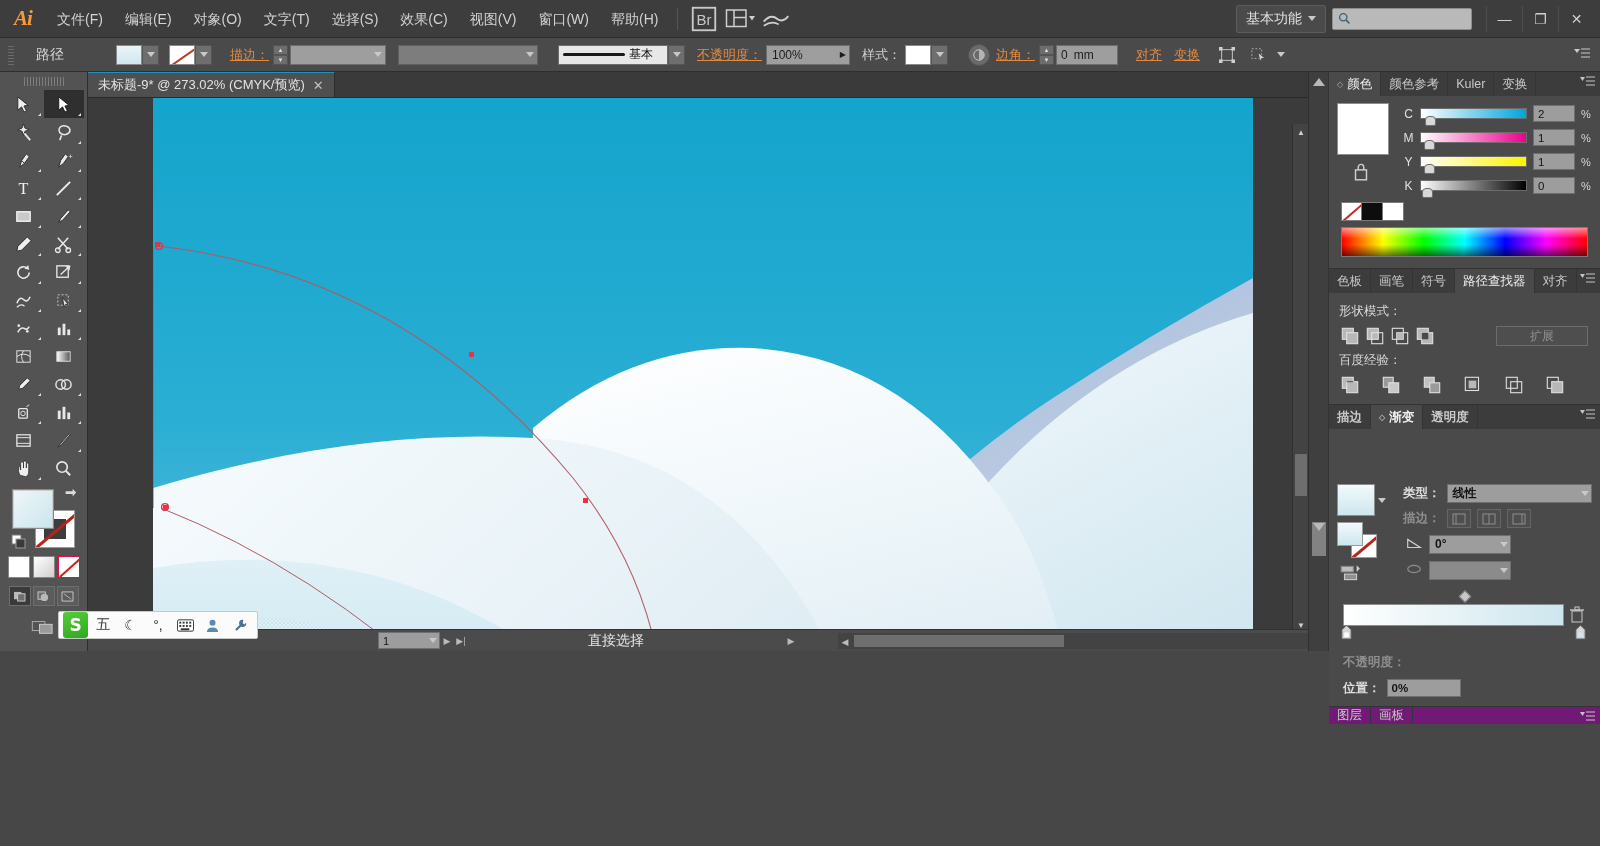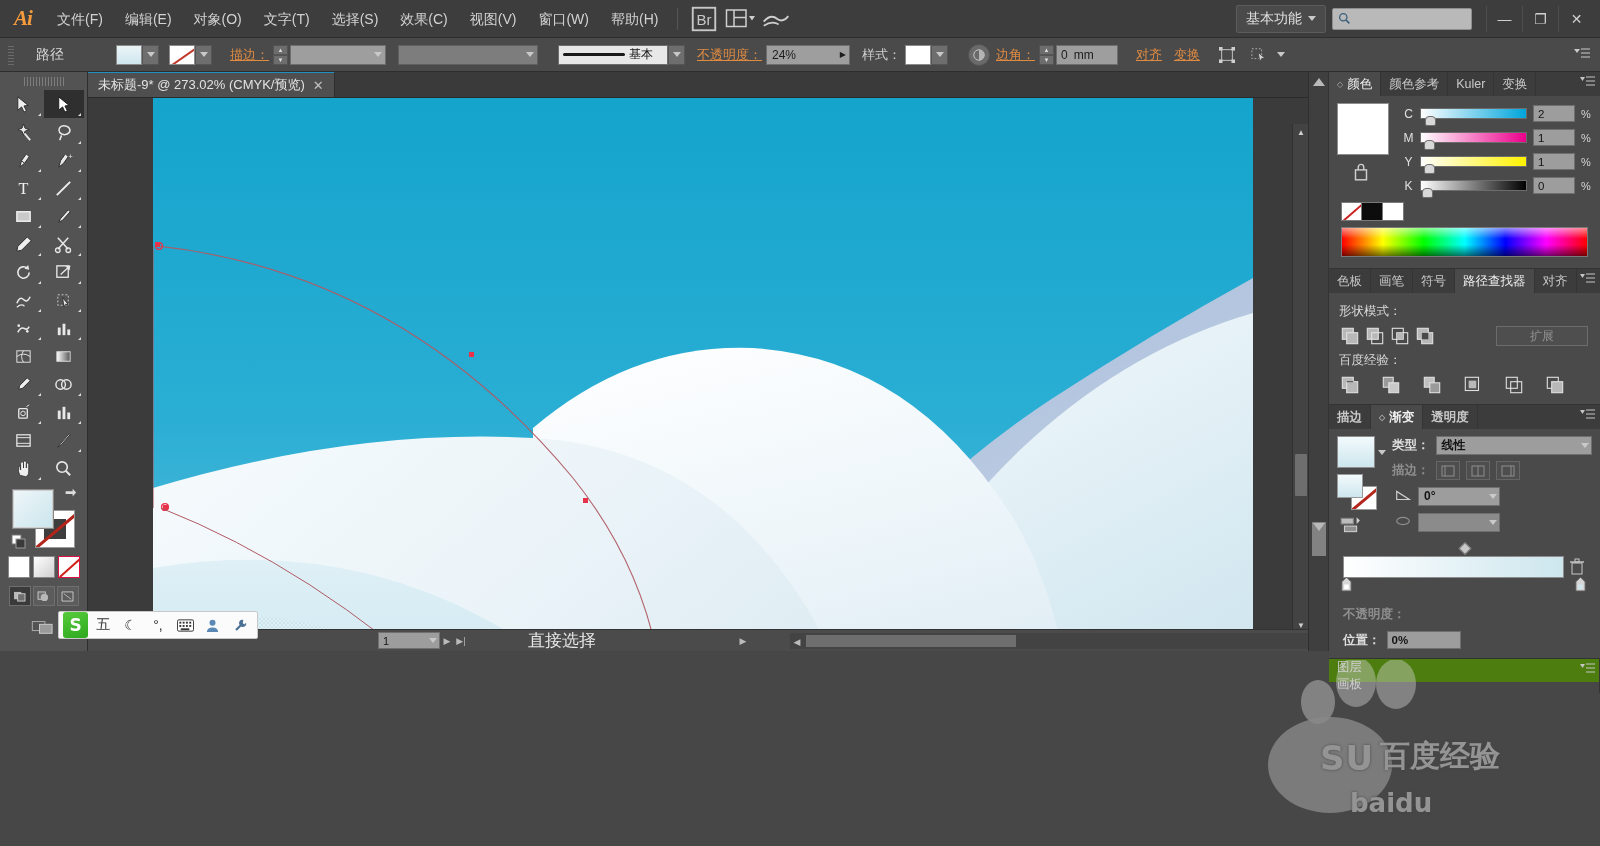--- a/index.html
+++ b/index.html
@@ -193,21 +193,21 @@
     position: absolute; left: 0; right: 0; bottom: 0; height: 22px;
     background: #4b4b4b; display: flex; align-items: center; border-top: 1px solid #333;
     font-size: 12px; color: #d8d8d8; z-index: 5;
   }
   .sb-page {
     width: 62px; height: 17px; background: #9d9d9d; border: 1px solid #707070;
     color: #151515; font-size: 11px; display: flex; align-items: center;
     justify-content: space-between; padding: 0 2px 0 4px; margin-left: 290px;
   }
   .sb-arrow { width: 14px; height: 18px; display: flex; align-items: center; justify-content: center; color: #bbb; font-size: 9px; }
-  .sb-tool { margin-left: 60px; font-size: 17px; color: #e6e6e6; }
+  .sb-tool { margin-left: 120px; font-size: 14px; color: #e6e6e6; }
   .hscroll { flex: 1; height: 16px; background: #434343; margin-left: 40px; position: relative; }
   .hthumb { position: absolute; left: 16px; top: 2px; height: 12px; width: 210px; background: #6e6e6e; }
 
   
   .rightdock {
     width: 292px; flex: 0 0 292px; background: #454545; display: flex;
     border-left: 1px solid #2e2e2e; flex-direction: row;
   }
   .dock-rail { width: 20px; background: #3f3f3f; border-right: 1px solid #333; position: relative; }
   .rail-arrow { margin: 6px auto; width: 0; height: 0;
@@ -269,21 +269,21 @@
   .pf-row { display: flex; align-items: center; gap: 3px; margin-bottom: 6px; padding-left: 2px; }
   .pf-btn { width: 22px; height: 20px; display: flex; align-items: center; justify-content: center; color: #d0d0d0; }
   .pf-expand {
     margin-left: auto; margin-right: 4px; width: 92px; height: 20px;
     background: #4e4e4e; border: 1px solid #6c6c6c; color: #919191;
     font-size: 12px; display: flex; align-items: center; justify-content: center;
   }
   .pf-row2 { display: flex; align-items: center; gap: 19px; padding-left: 2px; }
 
   
-  .gr-top { display: flex; gap: 9px; }
+  .gr-top { display: flex; gap: 20px; margin-top: 48px; }
   .gr-left { width: 46px; display: flex; flex-direction: column; gap: 4px; align-items: flex-start; }
   .gr-thumb { width: 38px; height: 32px; background: linear-gradient(180deg,#f2fafc,#cde6ee); border: 1px solid #8d8d8d; }
   .gr-fs { position: relative; width: 42px; height: 36px; margin-top: 2px; }
   .gr-fs .f1 { position:absolute; left:0; top:0; width:26px; height:24px; background: linear-gradient(180deg,#f2fafc,#cde6ee); border:1px solid #9a9a9a; }
   .gr-fs .f2 { position:absolute; left:14px; top:12px; width:26px; height:24px; background:#fff; border:1px solid #9a9a9a; overflow:hidden; }
   .gr-fs .f2::after { content:''; position:absolute; left:-4px; top:10px; width:36px; height:3px; background:#b3241b; transform: rotate(-40deg); }
   .gr-icon { width: 22px; height: 20px; color: #cfcfcf; margin-left: 2px; }
   .gr-right { flex: 1; display: flex; flex-direction: column; gap: 6px; }
   .gr-field-row { display: flex; align-items: center; gap: 6px; }
   .gr-lab { font-size: 12.5px; color: #dcdcdc; white-space: nowrap; }
@@ -310,21 +310,21 @@
     background: linear-gradient(90deg,#ffffff,#cde6ee); border: 1px solid #8d8d8d;
   }
   .grad-stop {
     position: absolute; top: 33px; width: 11px; height: 15px;
   }
   .grad-stop .house { width: 11px; height: 15px; color: #ddd; }
   .grad-trash { position: absolute; right: 1px; top: 14px; width: 16px; height: 18px; color: #c7c7c7; }
   .pos-row { display: flex; align-items: center; gap: 6px; margin: 8px 6px 0 6px; }
   .pos-input { width: 74px; height: 18px; background: #9d9d9d; border: 1px solid #6f6f6f; color:#141414; font-size: 11.5px; display:flex; align-items:center; padding-left:4px; }
   .bottom-tabs { display: flex; height: 23px; background: #3c3c3c; border-top: 1px solid #333; }
-  .bottom-tabs2 { display: flex; height: 23px; background: #4d7c0f; position: relative; flex-direction: column; }
+  .bottom-tabs2 { display: flex; height: 23px; background: #701a75; position: relative; }
 
   
   .watermark {
     position: absolute; left: 1268px; top: 660px; width: 240px; height: 170px;
     pointer-events: none; opacity: .48; z-index: 9;
   }
   .wm-text {
     position: absolute; font-family: "DejaVu Sans", sans-serif; color: #e8e8e8;
     font-weight: bold; text-shadow: 0 0 3px rgba(60,60,60,.9);
   }
@@ -431,21 +431,21 @@
     </div>
     <div class="brush-combo" style="margin-left:20px;">
       <span class="brush-line"></span>
       <span>基本</span>
     </div>
     <div class="mini-drop">
         <span class="caret-down"></span>
       </div>
     <div class="cb-label-link" style="margin-left:12px;">不透明度：</div>
     <div class="combo" style="width:84px;">
-      <span>24%</span>
+      <span>100%</span>
       <span style="font-size:8px;">▶</span>
     </div>
     <div class="cb-label-plain" style="margin-left:12px;">样式：</div>
     <div class="swatch-combo">
       <div class="swatch-box"></div>
       <div class="mini-drop">
           <span class="caret-down"></span>
         </div>
     </div>
     <div class="circ-btn" style="margin-left:16px;">
@@ -1172,31 +1172,20 @@
                 <line x1="6" y1="5" x2="15" y2="5" stroke="#c5c5c5"></line>
                 <line x1="6" y1="9" x2="15" y2="9" stroke="#c5c5c5"></line>
               </svg>
           </div>
         </div>
 
       </div>
     </div>
   </div>
 
-  <div class="watermark">
-    <svg width="240" height="170" viewBox="0 0 240 170">
-      <ellipse cx="50" cy="42" rx="17" ry="22" fill="#d8d8d8" opacity="0.85"></ellipse>
-      <ellipse cx="88" cy="22" rx="20" ry="25" fill="#d8d8d8" opacity="0.85"></ellipse>
-      <ellipse cx="128" cy="24" rx="20" ry="25" fill="#d8d8d8" opacity="0.85"></ellipse>
-      <ellipse cx="62" cy="105" rx="62" ry="48" fill="#cfcfcf" opacity="0.8"></ellipse>
-    </svg>
-    <div class="wm-text" style="left:52px;top:78px;font-size:34px;letter-spacing:1px;">SU</div>
-    <div class="wm-text" style="left:112px;top:76px;font-size:30px;">百度经验</div>
-    <div class="wm-text" style="left:82px;top:128px;font-size:26px;">baidu</div>
-  </div>
 
   <div class="ime-bar">
     <div class="ime-logo">S</div>
     <div class="ime-item">五</div>
     <div class="ime-item">☾</div>
     <div class="ime-item">°,</div>
     <div class="ime-item">
       <svg width="17" height="13" viewBox="0 0 18 13">
           <rect x="0.5" y="0.5" width="17" height="12" rx="1.5" fill="none" stroke="#333"></rect>
           <rect x="2.5" y="2.5" width="2" height="2" fill="#333"></rect>

